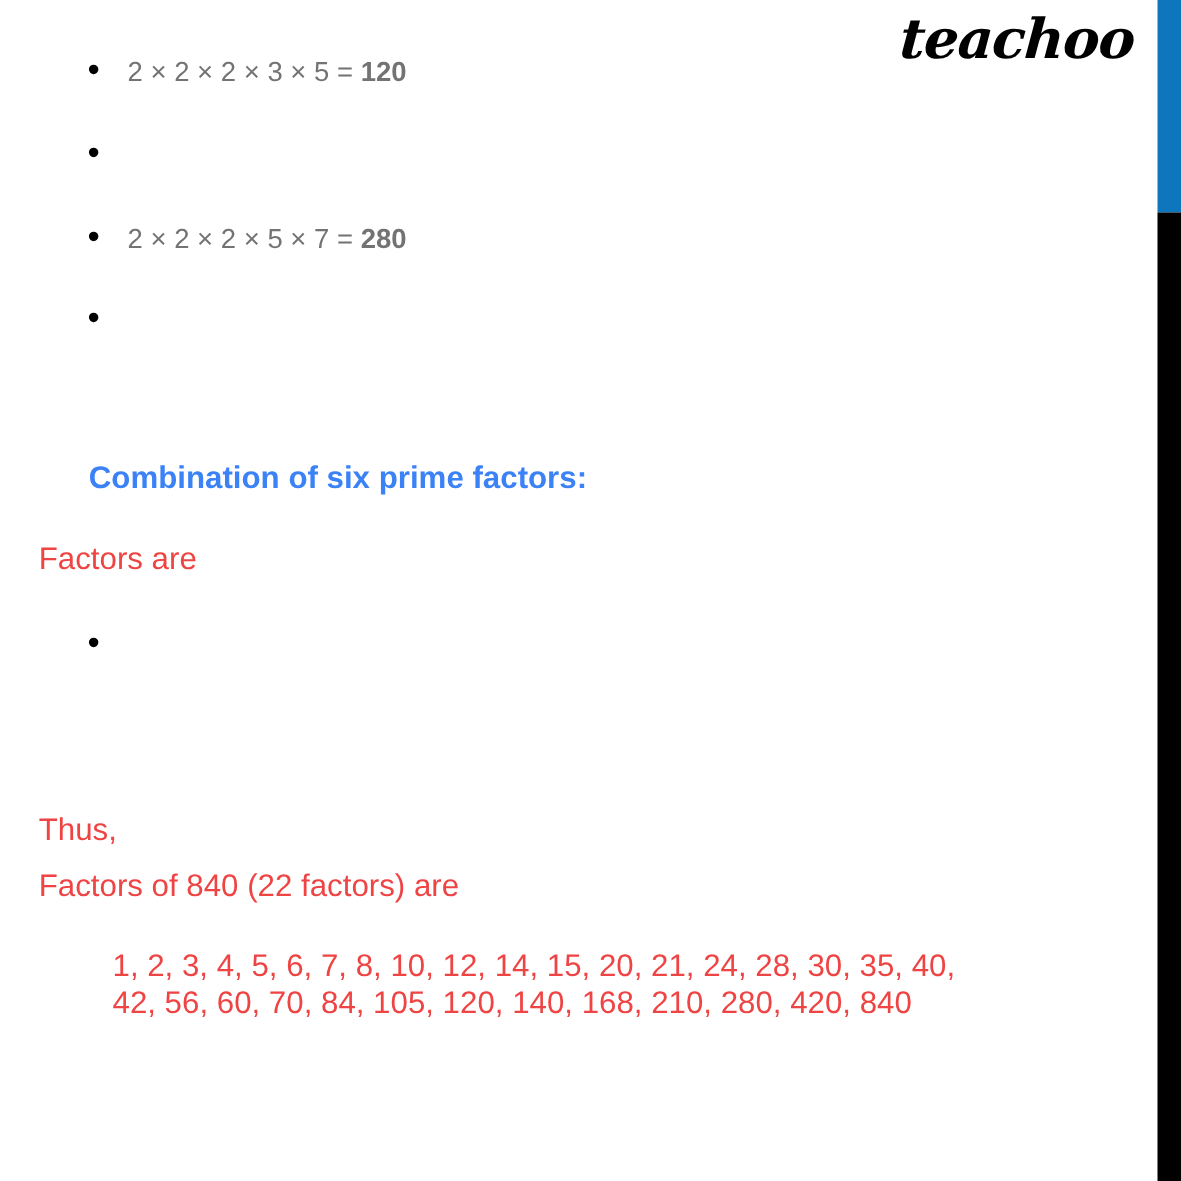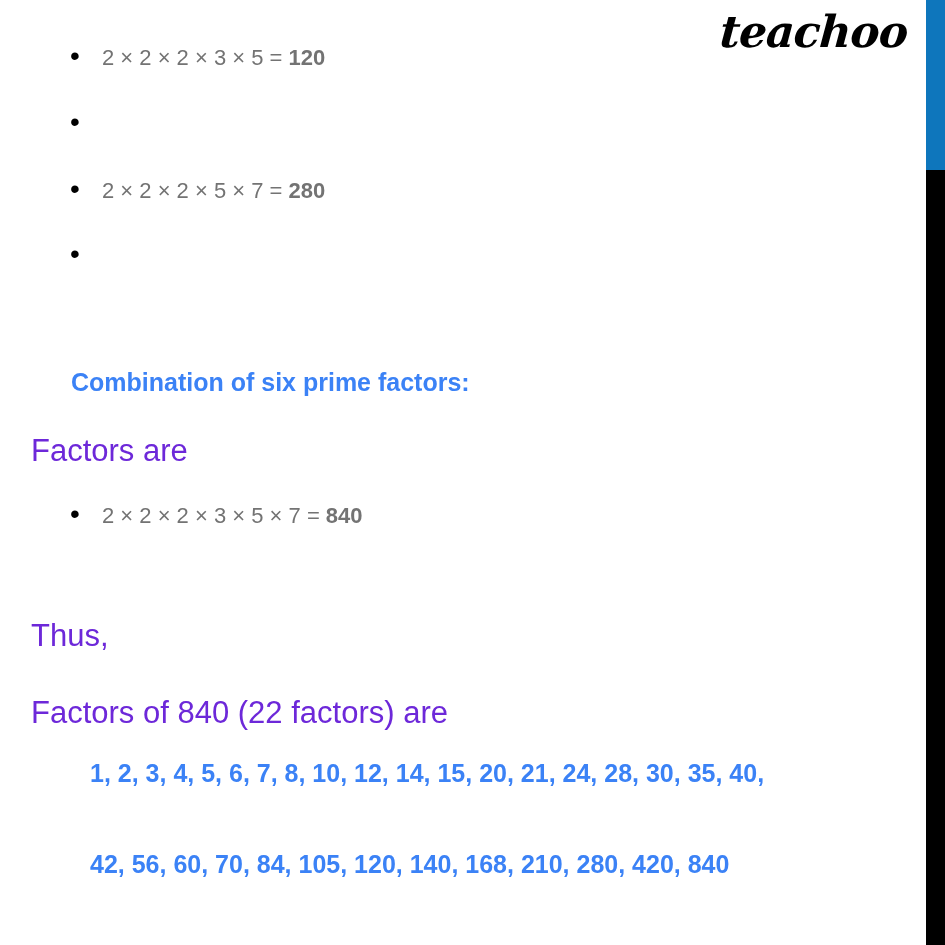--- a/index.html
+++ b/index.html
@@ -80,62 +80,62 @@
     color: #737373;
     font-weight: 400;
   }
   .bullet-text b {
     font-weight: 700;
   }
 
   .para {
     position: absolute;
     left: 31px;
-    font-size: 31px;
+    font-size: 25px;
     line-height: 1;
     white-space: nowrap;
-    color: #6d28d9;
+    color: #ef4444;
     font-weight: 400;
   }
 
   #section-heading {
     position: absolute;
     left: 31px;
     top: 370px;
     font-size: 25px;
     line-height: 1;
     font-weight: 700;
     color: #3b82f6;
     white-space: nowrap;
     margin-left: 40px;
   }
 
   .factor-line {
     position: absolute;
     left: 90px;
     font-size: 25px;
     line-height: 1;
-    font-weight: 700;
-    color: #3b82f6;
+    font-weight: 400;
+    color: #ef4444;
     white-space: nowrap;
   }
 
   
   #bullet-0 { top: 42px; }
   #bullet-1 { top: 108px; }
   #bullet-2 { top: 175px; }
   #bullet-3 { top: 240px; }
   #bullet-4 { top: 500px; }
 
   #para-factors-are { top: 435px; }
-  #para-thus        { top: 620px; }
+  #para-thus        { top: 652px; }
   #para-factors-of  { top: 697px; }
 
   #factor-line-0 { top: 761px; }
-  #factor-line-1 { top: 852px; }
+  #factor-line-1 { top: 790px; }
 </style>
 </head>
 <body>
 
 <div id="slide">
 
   <div id="edge-bar-blue"></div>
   <div id="edge-bar-black"></div>
 
   <div id="brand-logo">teachoo</div>
@@ -159,21 +159,20 @@
     <div class="bullet-row" id="bullet-3">
       <span class="bullet-dot">•</span>
     </div>
 
     <div id="section-heading">Combination of six prime factors:</div>
 
     <div class="para" id="para-factors-are">Factors are</div>
 
     <div class="bullet-row" id="bullet-4">
       <span class="bullet-dot">•</span>
-      <span class="bullet-text"><span>2 × 2 × 2 × 3 × 5 × 7 = </span><b>840</b></span>
     </div>
 
     <div class="para" id="para-thus">Thus,</div>
 
     <div class="para" id="para-factors-of">Factors of 840 (22 factors) are</div>
 
     <div class="factor-line" id="factor-line-0">1, 2, 3, 4, 5, 6, 7, 8, 10, 12, 14, 15, 20, 21, 24, 28, 30, 35, 40,</div>
     <div class="factor-line" id="factor-line-1">42, 56, 60, 70, 84, 105, 120, 140, 168, 210, 280, 420, 840</div>
 
   </div>

